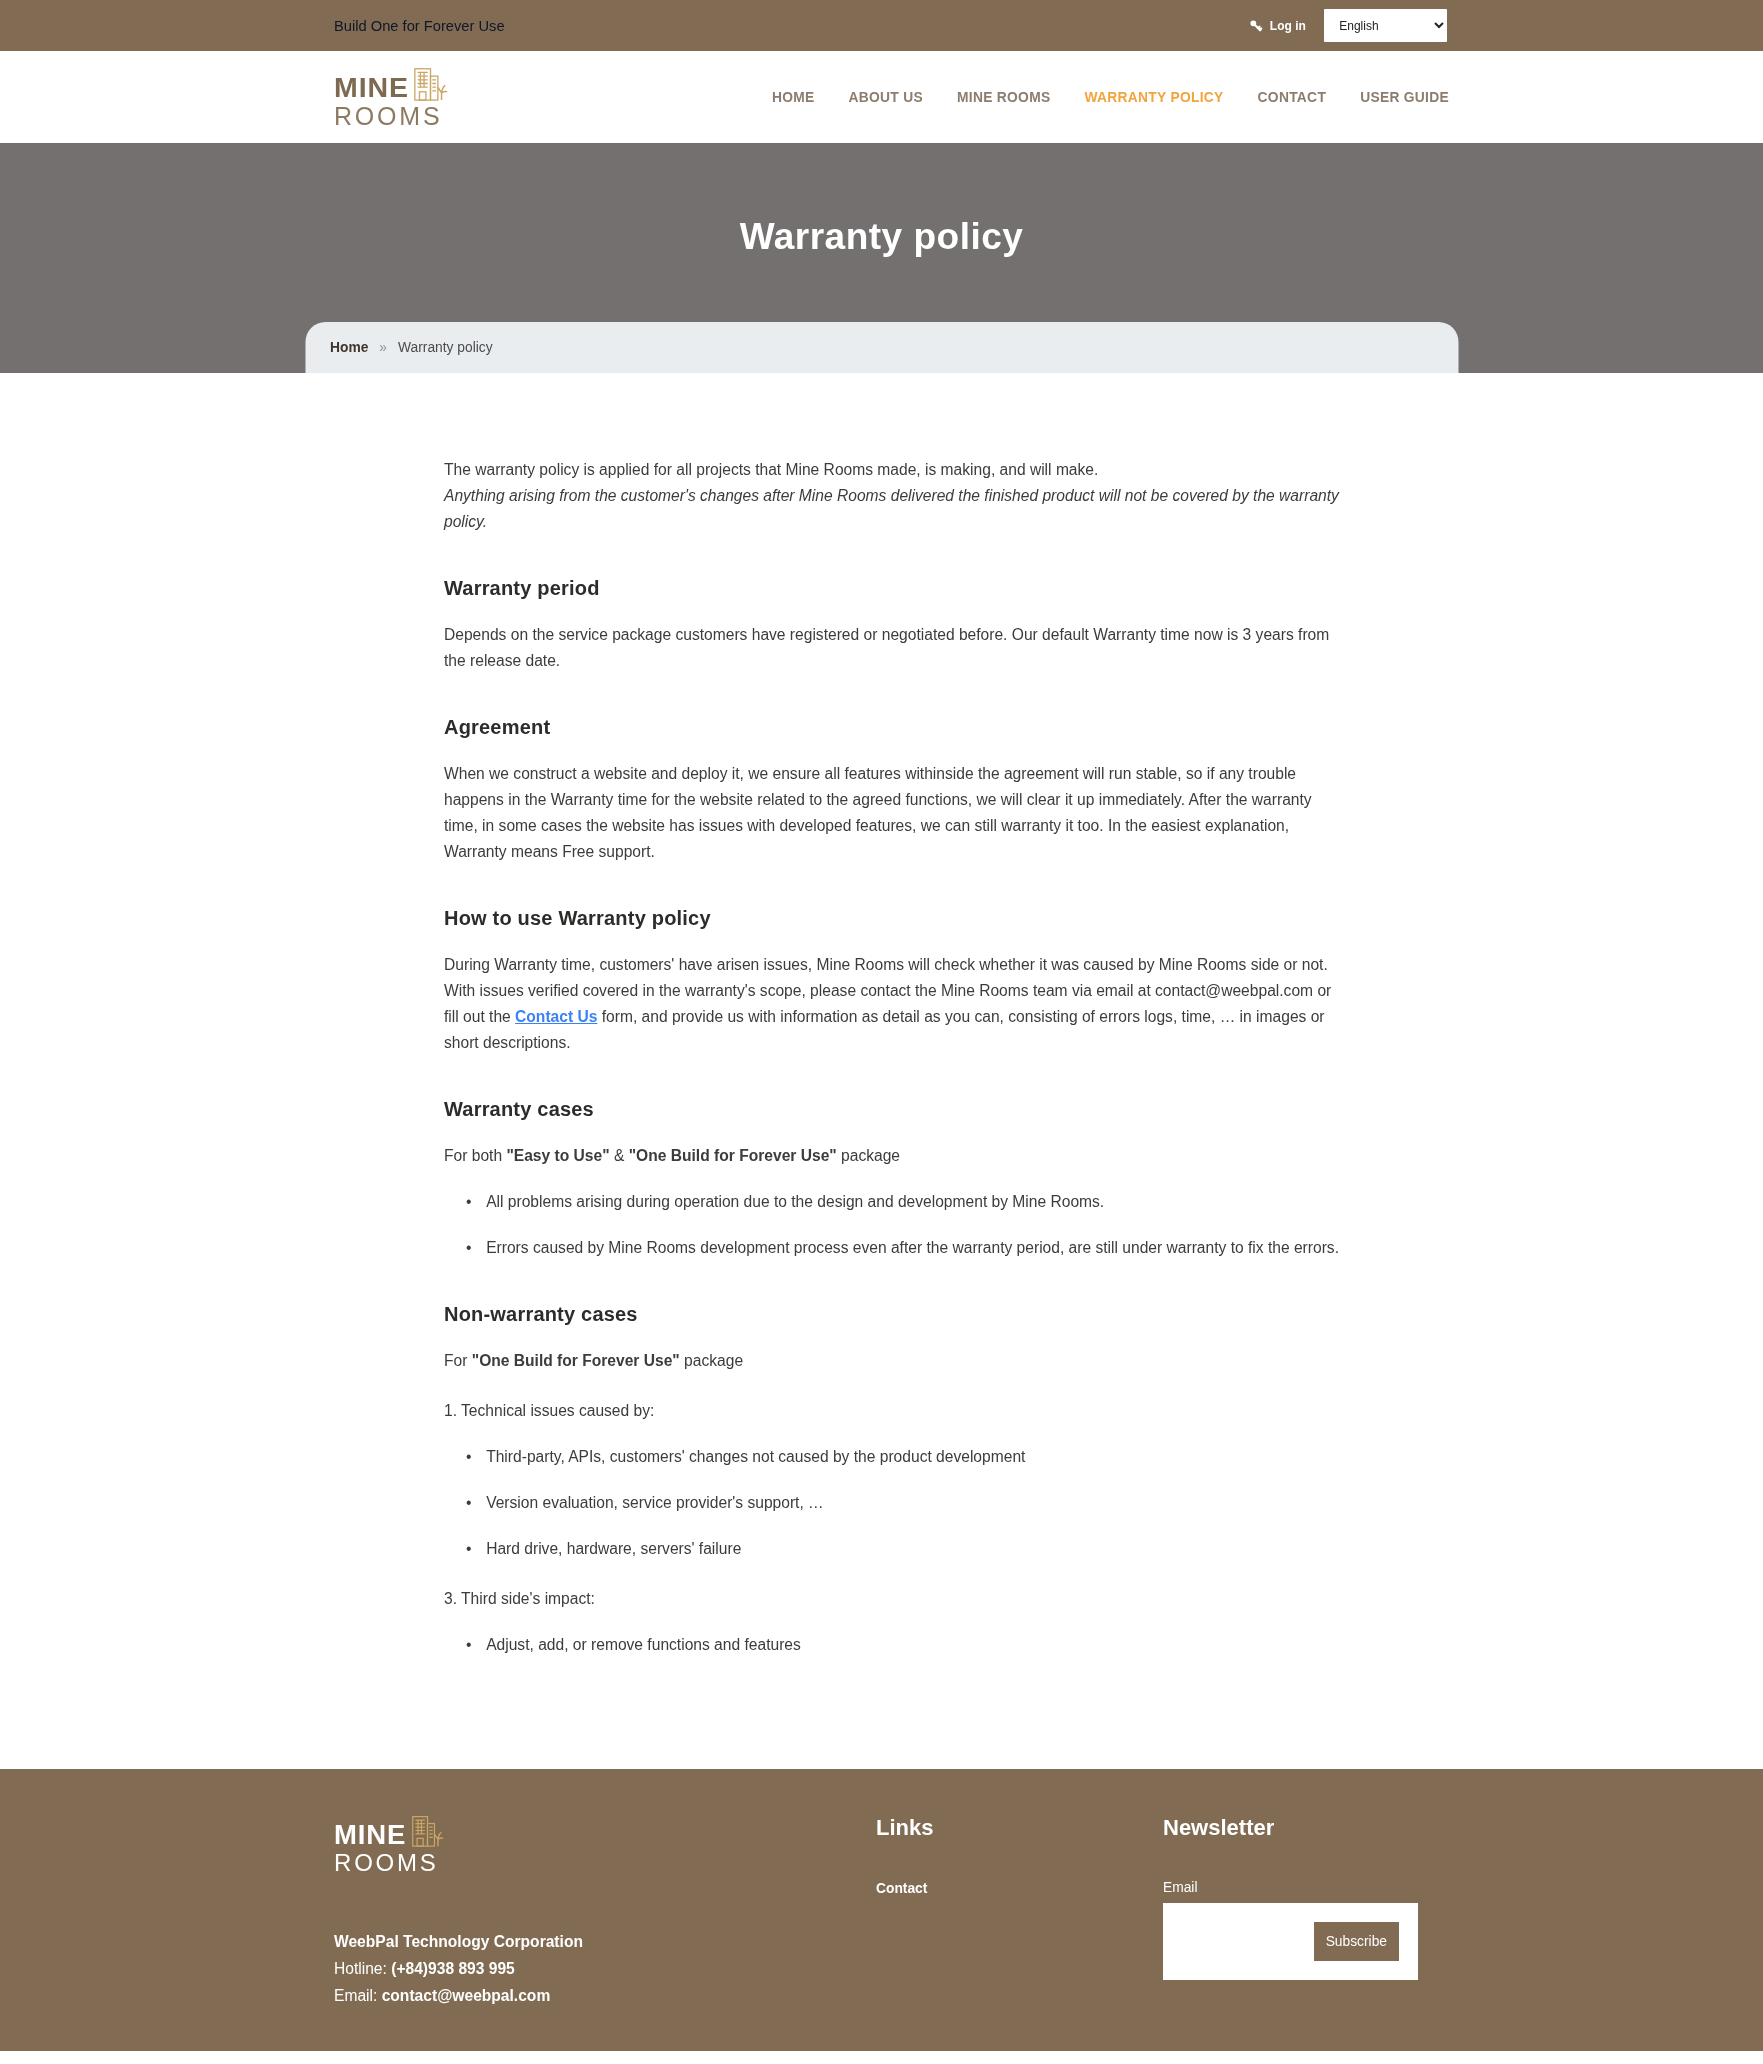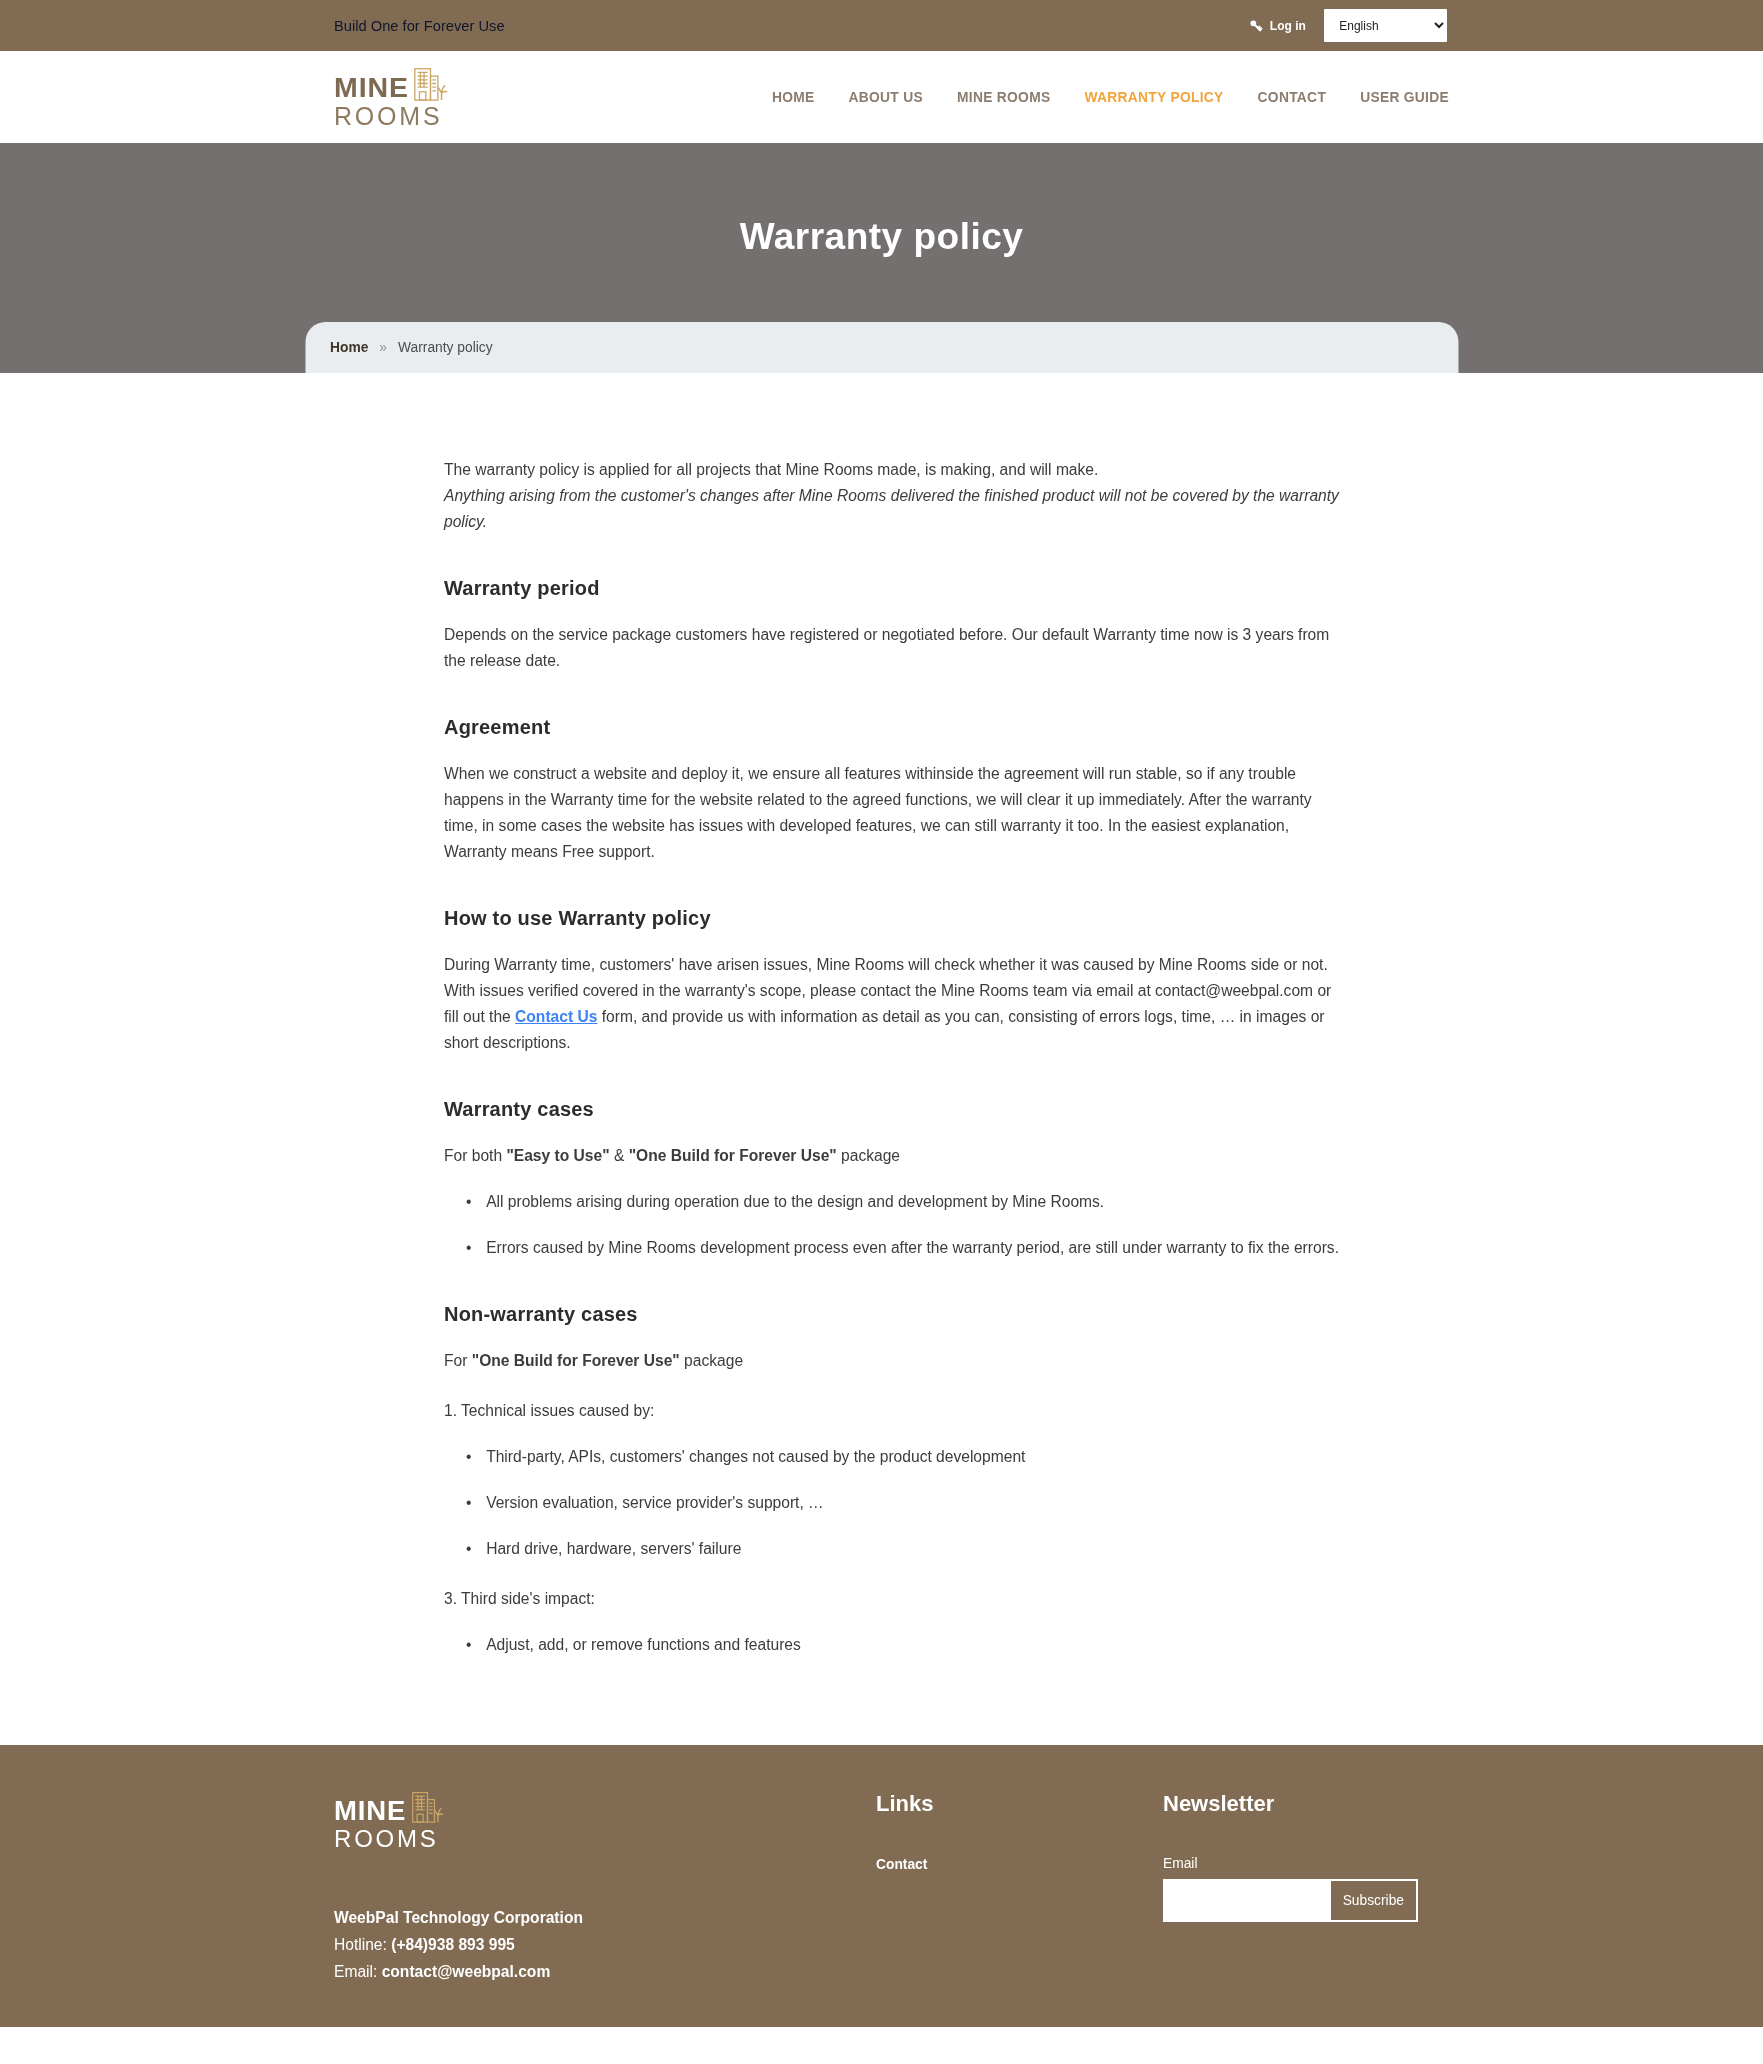--- a/index.html
+++ b/index.html
@@ -36,21 +36,21 @@
   .hero h1 { margin:0; padding-top:73px; text-align:center; color:#fff; font-size:37px; font-weight:800; letter-spacing:0.5px; }
   .breadcrumb-box { position:absolute; bottom:0; left:50%; transform:translateX(-50%); width:1153px; height:51px;
     background:#E9EDF0; border-radius:20px 20px 0 0; display:flex; align-items:center; padding-left:25px; }
   .breadcrumb { display:flex; align-items:center; gap:11px; font-size:13.8px; }
   .bc-home { color:#40352B; font-weight:700; text-decoration:none; }
   .bc-sep { color:#8f8f8f; }
   .bc-current { color:#4c4c4c; }
 
   
   .main { background:#fff; }
-  .content { width:900px; margin-left:444px; padding:84px 0 87px; }
+  .content { width:900px; margin-left:444px; padding:84px 0 111px; }
   .content p { margin:0; font-size:15.6px; line-height:26px; color:#3E3C3A; }
   .content h2 { margin:42px 0 22px; font-size:20px; font-weight:800; color:#2E2C2A; letter-spacing:0.2px; }
   .italic { font-style:italic; display:block; }
   .block { display:block; }
   .link-contact { color:#3b82f6; font-weight:700; text-decoration:underline; }
   .bullet { display:flex; gap:14.7px; margin:20px 0 0 22px; }
   .bullet .dot { font-size:15.6px; line-height:26px; color:#3E3C3A; }
   .group-label { margin-top:24px !important; }
 
   
@@ -59,21 +59,21 @@
   .footer-main .container { display:flex; padding-left:20px; }
   .f-col1 { width:542px; }
   .f-col2 { width:287px; }
   .f-col3 { width:275px; }
   .f-logo-mine { font-size:27.5px; font-weight:800; color:#fff; letter-spacing:0.9px; }
   .f-logo-rooms { font-size:24px; font-weight:400; color:#fff; letter-spacing:2.8px; margin-top:2.8px; }
   .company-block { margin-top:53px; font-size:15.6px; line-height:27px; }
   .f-title { margin:1.8px 0 0; font-size:22px; font-weight:800; }
   .f-link { display:inline-block; margin-top:40px; color:#fff; text-decoration:none; font-size:13.8px; font-weight:700; }
   .nl-label { margin-top:39px; font-size:13.8px; }
-  .nl-row { margin-top:8.3px; width:255px; background:#fff; padding:1px; display:flex; align-items:flex-end; }
+  .nl-row { margin-top:8.3px; width:255px; background:#fff; padding:18px; display:flex; align-items:flex-end; }
   .nl-input { flex:1; min-width:0; border:none; outline:none; font-family:inherit; font-size:13.8px; padding:0 7.3px; }
   .nl-btn { background:#816C53; color:#fff; border:1.8px solid #fff; font-family:inherit; font-size:13.8px; padding:12px 12px; cursor:pointer; }
 </style>
 </head>
 <body>
 
 <div class="topbar">
   <div class="container">
     <span class="tagline">Build One for Forever Use</span>
     <div class="topbar-right">

